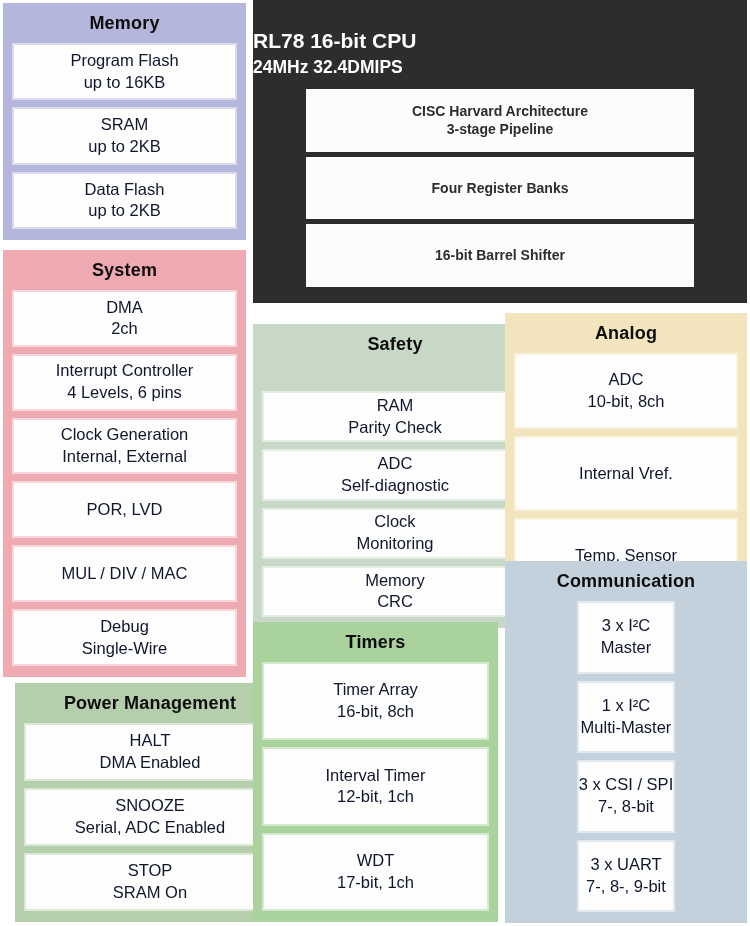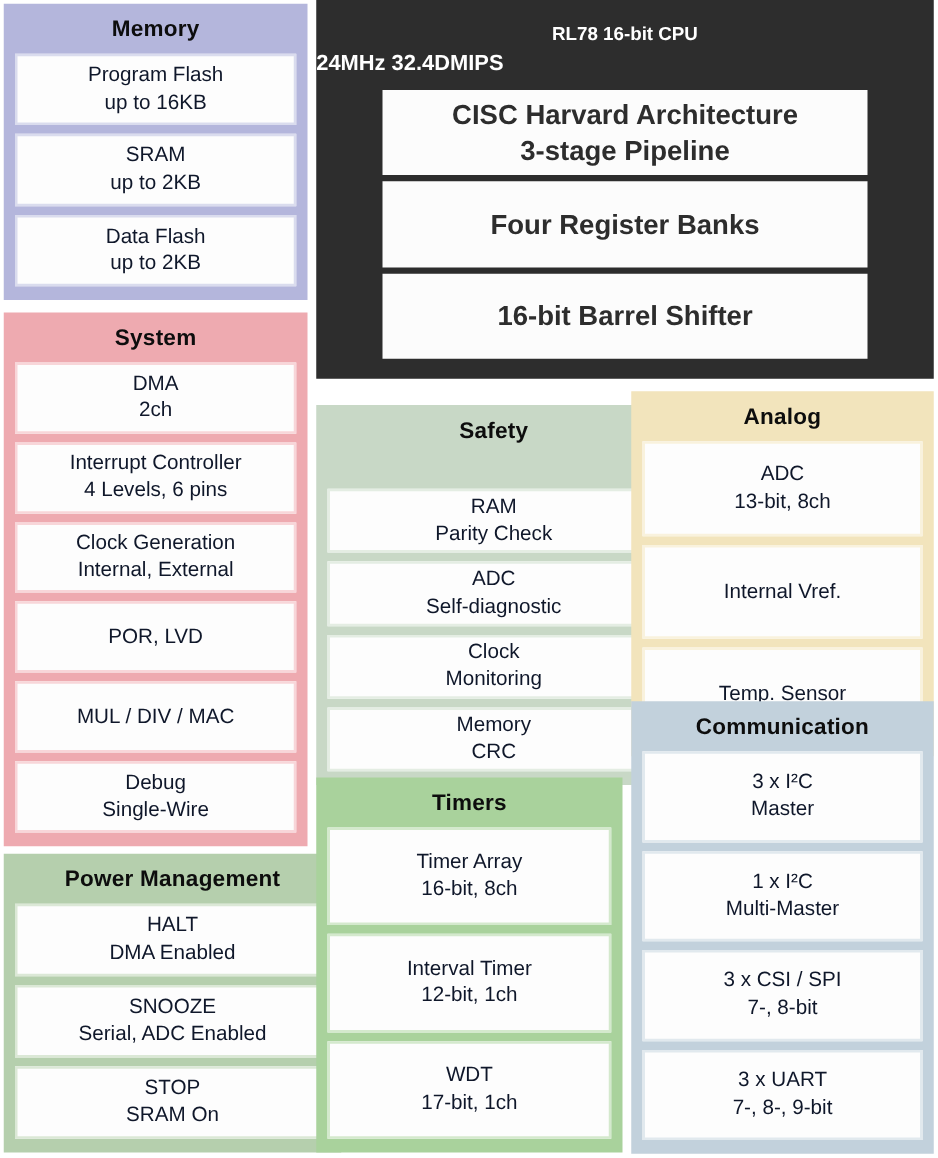--- a/index.html
+++ b/index.html
@@ -42,45 +42,45 @@
     justify-content:center;
     text-align:center;
     font-size:16.5px;
     line-height:1.32;
     color:#0f172a;
     box-sizing:border-box;
   }
   
   #block-memory { left:3px;   top:3px;   width:243px; height:237px; }
   #block-system { left:3px;   top:250px; width:243px; height:427px; }
-  #block-power  { left:3px;   top:683px; width:270px; height:239px; }
+  #block-power  { left:15px;   top:683px; width:270px; height:239px; }
   #block-cpu    { left:253px; top:0;     width:494px; height:303px; }
   #block-safety { left:253px; top:324px; width:284px; height:304px;gap:27px; }
   #block-timers { left:253px; top:622px; width:245px; height:300px;justify-content:space-between; }
   #block-analog { left:505px; top:313px; width:242px; height:292px; }
-  #block-comm   { left:505px; top:561px; width:242px; height:362px; }
+  #block-comm   { left:505px; top:561px; width:242px; height:362px;align-items:center; }
 
   
   #block-cpu { color:var(--fg); }
   .cpu-title {
-    margin-top:19px;
-    text-align:center;
-    font-size:15px;
+    margin-top:29px;
+    text-align:left;
+    font-size:21px;
     font-weight:bold;
   }
   .cpu-subtitle {
     margin-top:4px;
     font-size:17.5px;
     font-weight:bold;
   }
   #block-cpu .boxes { padding:11px 53px 16px 53px; gap:5px; }
   #block-cpu .box {
     border:none;
     font-weight:bold;
-    font-size:22px;
+    font-size:14px;
     color:#2d2d2d;
     background:#fcfcfc;
   }
 </style>
 </head>
 <body>
 
 <div class="block" id="block-memory" style="--bg: #b4b6dc; --bd: #dadcee;">
   <div class="block-title">Memory</div>
   <div class="boxes">
@@ -168,21 +168,21 @@
       <div>CRC</div>
     </div>
   </div>
 </div>
 
 <div class="block" id="block-analog" style="--bg: #f2e4bc; --bd: #f9f2dd;">
   <div class="block-title">Analog</div>
   <div class="boxes">
     <div class="box">
       <div>ADC</div>
-      <div>13-bit, 8ch</div>
+      <div>10-bit, 8ch</div>
     </div>
     <div class="box">
       <div>Internal Vref.</div>
       <div></div>
     </div>
     <div class="box">
       <div>Temp. Sensor</div>
       <div></div>
     </div>
   </div>

